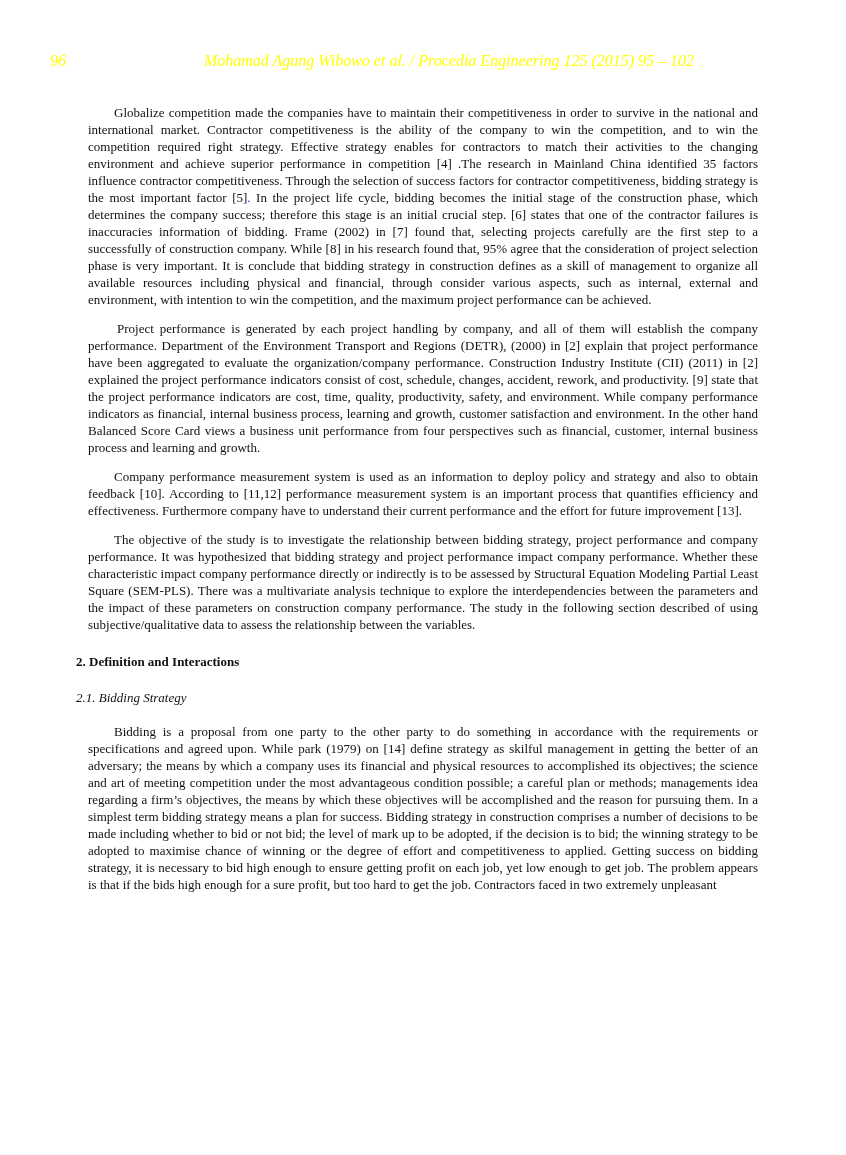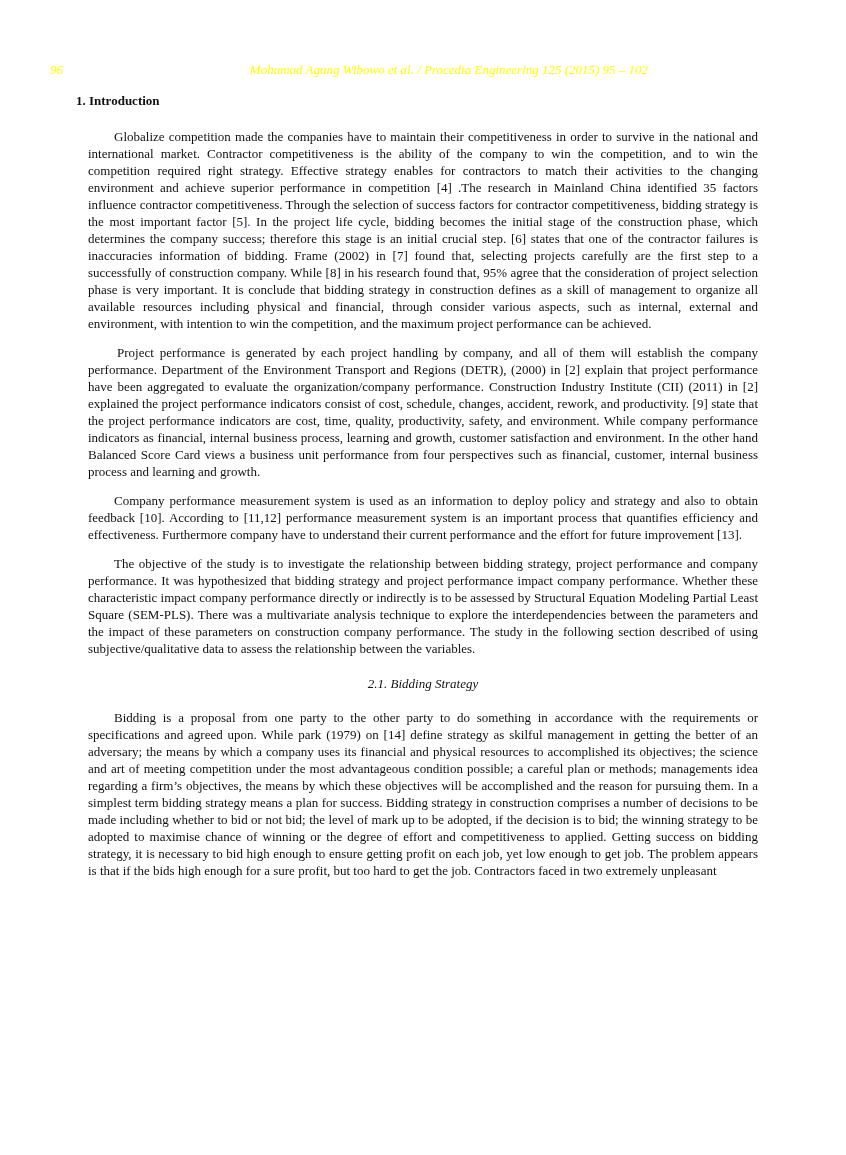--- a/index.html
+++ b/index.html
@@ -1,40 +1,40 @@
 <!DOCTYPE html>
 <html><head>
 <meta charset="utf-8">
 <style>
   html, body { margin: 0; padding: 0; background: #ffffff; }
   body { width: 846px; height: 1155px; position: relative; overflow: hidden;
          font-family: "Liberation Serif", "DejaVu Serif", serif; color: #111; }
-  .running-header { position: absolute; top: 62px; left: 0; width: 800px; height: 16px;
-         font-style: italic; font-size: 13px; color: #ffff00; }
+  .running-header { position: absolute; top: 52px; left: 0; width: 800px; height: 16px;
+         font-style: italic; font-size: 16px; color: #ffff00; }
   .running-header .page-num { position: absolute; left: 50px; top: 0; }
   .running-header .citation { position: absolute; left: 0; width: 898px; text-align: center; top: 0; }
   .content { position: absolute; left: 76px; top: 92px; width: 694px; }
   h2.section { font-size: 13px; font-weight: bold; margin: 0; line-height: 18px; }
   h3.subsection { font-size: 13px; font-style: italic; font-weight: normal; margin: 0; line-height: 18px; }
   p.para { font-size: 13px; line-height: 17px; margin: 12px; text-align: justify; text-indent: 26px; }
   p.para.small-indent { text-indent: 17px; }
   .blue-dot { color: #1a1aff; }
 </style>
 </head>
 <body>
 
 <div class="running-header">
   <span class="page-num">96</span>
   <span class="citation">Mohamad Agung Wibowo et al. / Procedia Engineering 125 (2015) 95 – 102</span>
 </div>
 
 <div class="content">
-  <h2 class="section" style="margin-bottom:18px;">1.  Introduction</h2>
 
   <p class="para"><span>Globalize competition made the companies have to maintain their competitiveness in order to survive in the national and international market. Contractor competitiveness is the ability of the company to win the competition, and to win the competition required right strategy. Effective strategy enables for contractors to match their activities to the changing environment and achieve superior performance in competition [4] .The research in Mainland China identified 35 factors influence contractor competitiveness. Through the selection of success factors for contractor competitiveness, bidding strategy is the most important factor  [5]</span><span class="blue-dot">.</span><span> In the project life cycle, bidding becomes the initial stage of the construction phase, which determines the company success; therefore this stage is an initial crucial step. [6] states that one of the contractor failures is inaccuracies information of bidding. Frame (2002) in [7] found that, selecting projects carefully are the first step to a successfully of construction company. While [8] in his research found that, 95% agree that the consideration of project selection phase is very important. It is conclude that bidding strategy in construction defines as a skill of management to organize all available resources including physical and financial, through consider various aspects, such as internal, external and environment, with intention to win the competition, and the maximum project performance can be achieved.</span></p>
   <p class="para" style="text-indent:29px;">Project performance is generated by each project handling by company, and all of them will establish the company performance. Department of the Environment Transport and Regions (DETR), (2000) in [2] explain that project performance have been aggregated to evaluate the organization/company performance. Construction Industry Institute (CII) (2011) in [2] explained the project performance indicators consist of cost, schedule, changes, accident, rework, and productivity. [9] state that the project performance indicators are cost, time, quality, productivity, safety, and environment. While company performance indicators as financial, internal business process, learning and growth, customer satisfaction and environment. In the other hand Balanced Score Card views a business unit performance from four perspectives such as financial, customer, internal business process and learning and growth.</p>
   <p class="para">Company performance measurement system is used as an information to deploy policy and strategy and also to obtain feedback [10]. According to [11,12] performance measurement system is an important process that quantifies efficiency and effectiveness. Furthermore company have to understand their current performance and the effort for future improvement [13].</p>
   <p class="para">The objective of the study is to investigate the relationship between bidding strategy, project performance and company performance. It was hypothesized that bidding strategy and project performance impact company performance. Whether these characteristic impact company performance directly or indirectly is to be assessed by Structural Equation Modeling Partial Least Square (SEM-PLS). There was a multivariate analysis technique to explore the interdependencies between the parameters and the impact of these parameters on construction company performance. The study in the following section described of using subjective/qualitative data to assess the relationship between the variables.</p>
 
-  <h3 class="subsection" style="margin-top:18px; margin-bottom:16px;text-align:center;">2.1. Bidding Strategy</h3>
+  <h2 class="section" style="margin-top:20px;">2.  Definition and Interactions</h2>
+  <h3 class="subsection" style="margin-top:18px; margin-bottom:16px;">2.1. Bidding Strategy</h3>
 
   <p class="para">Bidding is a proposal from one party to the other party to do something in accordance with the requirements or specifications and agreed upon. While park (1979) on [14] define strategy as skilful management in getting the better of an adversary; the means by which a company uses its financial and physical resources to accomplished its objectives; the science and art of meeting competition under the most advantageous condition possible; a careful plan or methods; managements idea regarding a firm’s objectives, the means by which these objectives will be accomplished and the reason for pursuing them. In a simplest term bidding strategy means a plan for success. Bidding strategy in construction comprises a number of decisions to be made including whether to bid or not bid; the level of mark up to be adopted, if the decision is to bid; the winning strategy to be adopted to maximise chance of winning or the degree of effort and competitiveness to applied. Getting success on bidding strategy, it is necessary to bid high enough to ensure getting profit on each job, yet low enough to get job. The problem appears is that if the bids high enough for a sure profit, but too hard to get the job.  Contractors faced in two extremely unpleasant</p>
 </div>
 
 </body></html>

